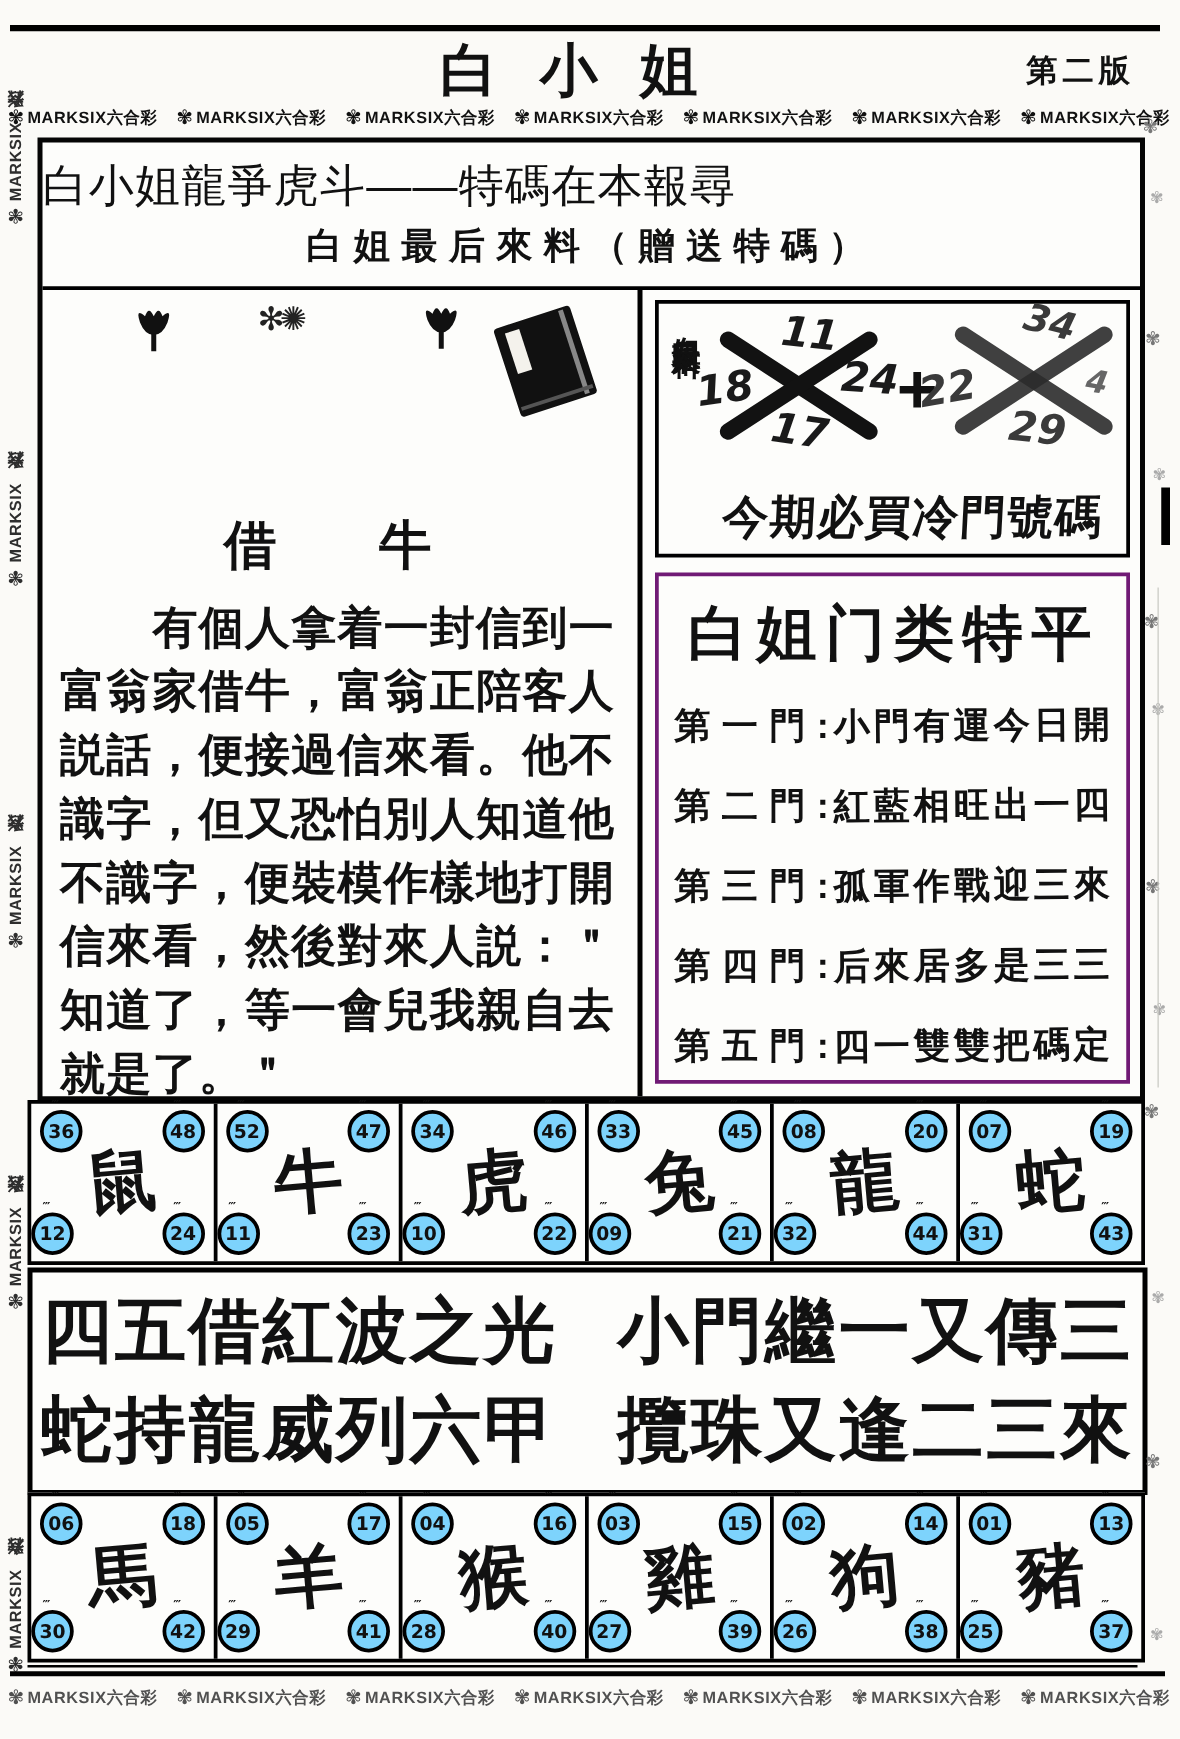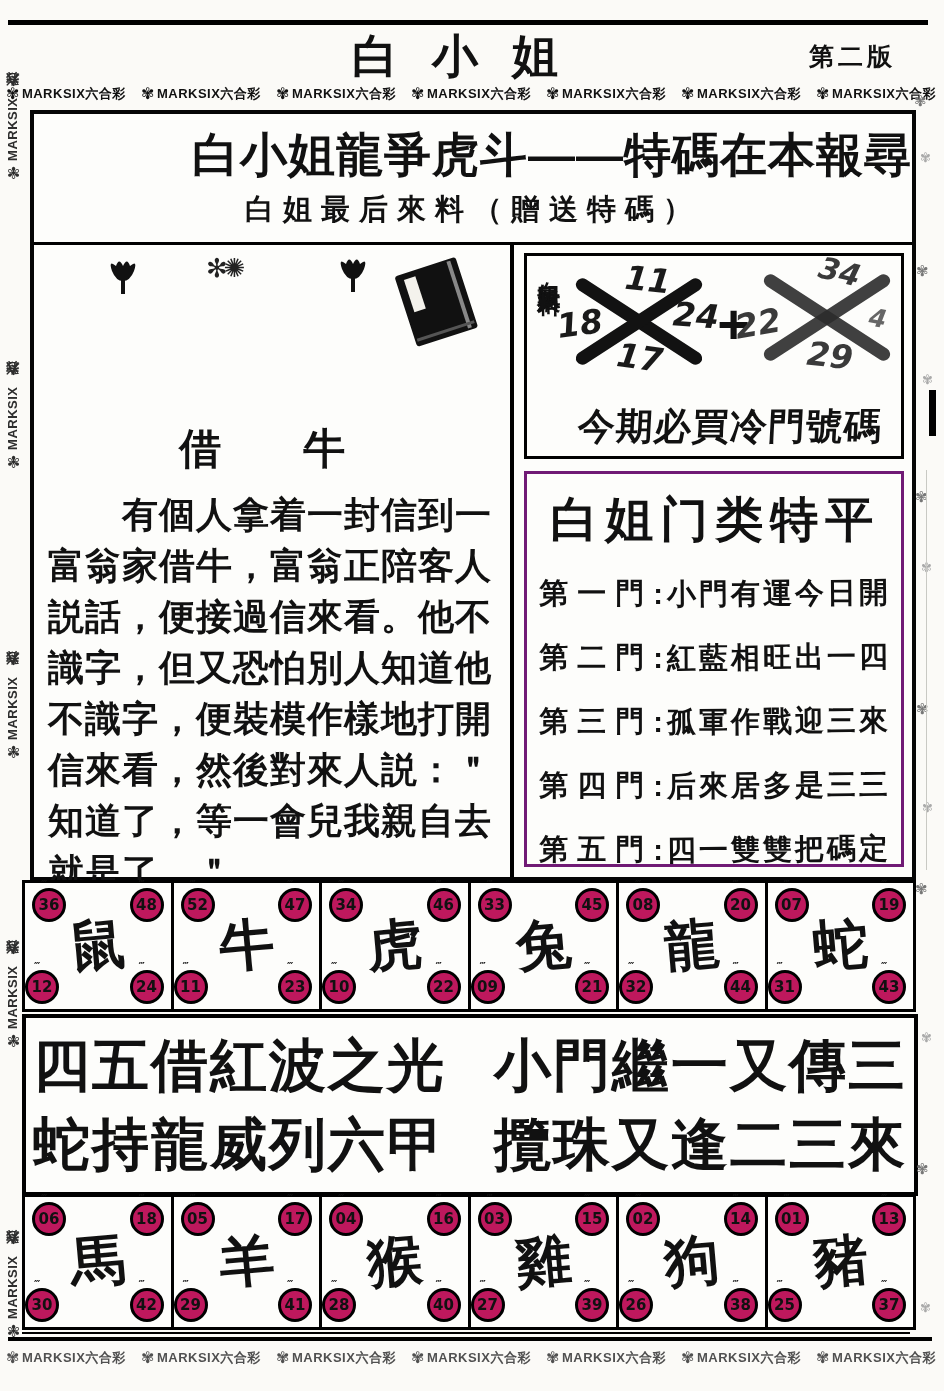--- a/index.html
+++ b/index.html
@@ -10,35 +10,35 @@
     overflow:hidden;
   }
   .abs{position:absolute;}
   
   .top-rule{top:20px;left:8px;width:920px;height:5px;background:#000;}
   .masthead{top:30px;left:30px;width:884px;height:46px;}
   .mast-issue{position:absolute;left:26px;top:4px;font-size:27px;font-weight:800;letter-spacing:6px;}
   .mast-title{position:absolute;left:50%;transform:translateX(-50%);top:-4px;
     font-size:46px;font-weight:700;letter-spacing:34px;white-space:nowrap;
     font-family:Liberation Serif, serif;}
-  .mast-edition{position:absolute;right:18px;top:10px;font-size:25px;font-weight:700;letter-spacing:4px;}
+  .mast-edition{position:absolute;right:6px;top:10px;font-size:25px;font-weight:700;letter-spacing:4px;}
   
   .brand-strip{display:flex;justify-content:space-between;align-items:center;gap:12px;}
   .brand-strip.top{position:absolute;top:84px;left:6px;width:930px;}
   .brand-strip.bottom{position:absolute;top:1348px;left:6px;width:930px;color:#333;opacity:.85;}
   .brand-item{white-space:nowrap;font-size:13px;font-weight:700;letter-spacing:.5px;}
   .brand-item .fl{font-size:16px;margin-right:2px;vertical-align:-1px;}
   .left-strip{position:absolute;left:1px;top:96px;width:24px;height:1244px;
     display:flex;flex-direction:column;justify-content:space-between;align-items:center;}
   .left-strip .brand-item{writing-mode:vertical-rl;transform:rotate(180deg);color:#2e2e2e;font-size:13px;}
   .left-strip .brand-item .fl{margin:0 0 2px 0;}
   
   .main-box{top:110px;left:30px;width:878px;height:763px;border:4px solid #050505;
     display:flex;flex-direction:column;background:#fdfdfb;}
-  .headline{margin-top:14px;text-align:right;font-size:47px;font-weight:700;
+  .headline{margin-top:14px;text-align:left;font-size:36px;font-weight:400;
     letter-spacing:1px;line-height:1.15;white-space:nowrap;}
   .subhead{margin-top:8px;text-align:center;font-size:29px;font-weight:800;letter-spacing:9px;}
   .content-rule{margin-top:12px;border-top:3px solid #000;}
   .content-row{flex:1;display:flex;min-height:0;}
   
   .story{width:498px;border-right:4px solid #000;padding:8px 14px 0 14px;position:relative;}
   .story-head{position:relative;height:152px;}
   .tulip{position:absolute;width:34px;height:40px;}
   .tulip.t1{left:58px;top:4px;}
   .tulip.t2{left:288px;top:2px;}
@@ -82,21 +82,21 @@
   .cat-colon{font-weight:900;margin:0 4px 0 0;}
   .cat-text{font-weight:600;letter-spacing:3px;transform:rotate(-.5deg);}
   
   .zstrip{left:22px;width:888px;border:3px solid #000;display:flex;background:#fdfdfb;}
   .zstrip.row1{top:880px;height:126px;}
   .zstrip.row2{top:1194px;height:130px;}
   .zcell{flex:1;position:relative;border-right:3px solid #000;}
   .zcell:last-child{border-right:none;}
   .badge{position:absolute;width:28px;height:28px;border:3px solid #000;border-radius:50%;
     display:flex;align-items:center;justify-content:center;font-size:15px;font-weight:800;
-    font-family:"DejaVu Sans",sans-serif;background:#be185d;}
+    font-family:"DejaVu Sans",sans-serif;background:#7dd3fc;}
   .badge::before{content:"\2034";position:absolute;top:-12px;left:6px;font-size:10px;color:#111;}
   .badge.tl{left:7px;top:5px;}
   .badge.tr{right:7px;top:5px;}
   .badge.bl{left:0;bottom:5px;}
   .badge.br{right:7px;bottom:5px;}
   .animal{position:absolute;inset:0;display:flex;align-items:center;justify-content:center;
     font-size:55px;font-weight:700;transform:rotate(-5deg);
     font-family:"Liberation Serif","DejaVu Serif",serif;}
   
   .poem-box{left:22px;top:1014px;width:888px;height:174px;border:4px solid #000;

